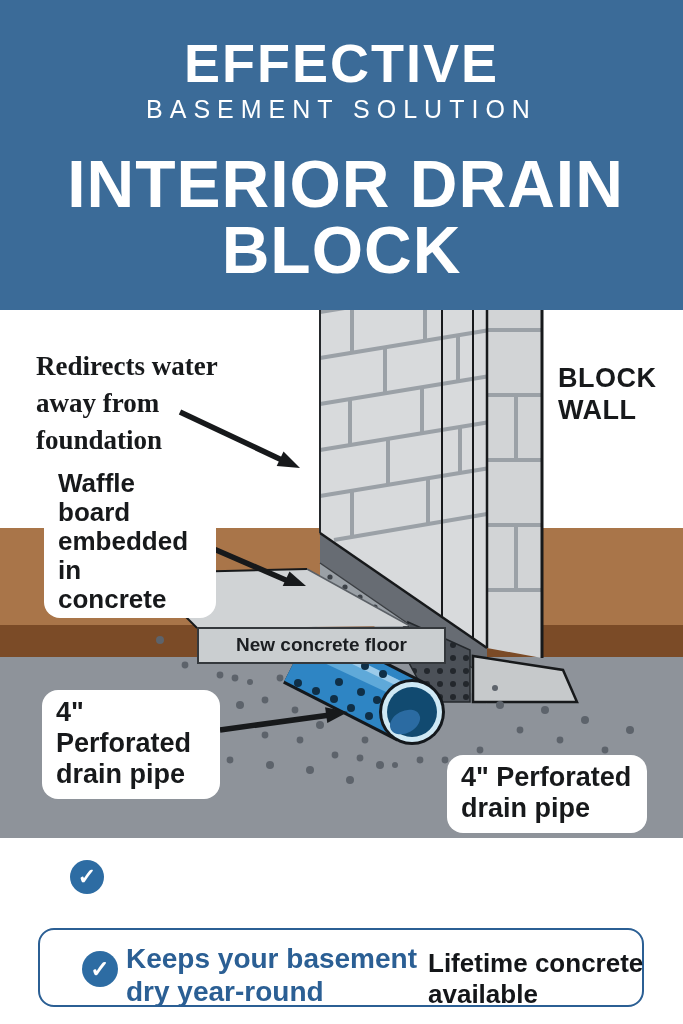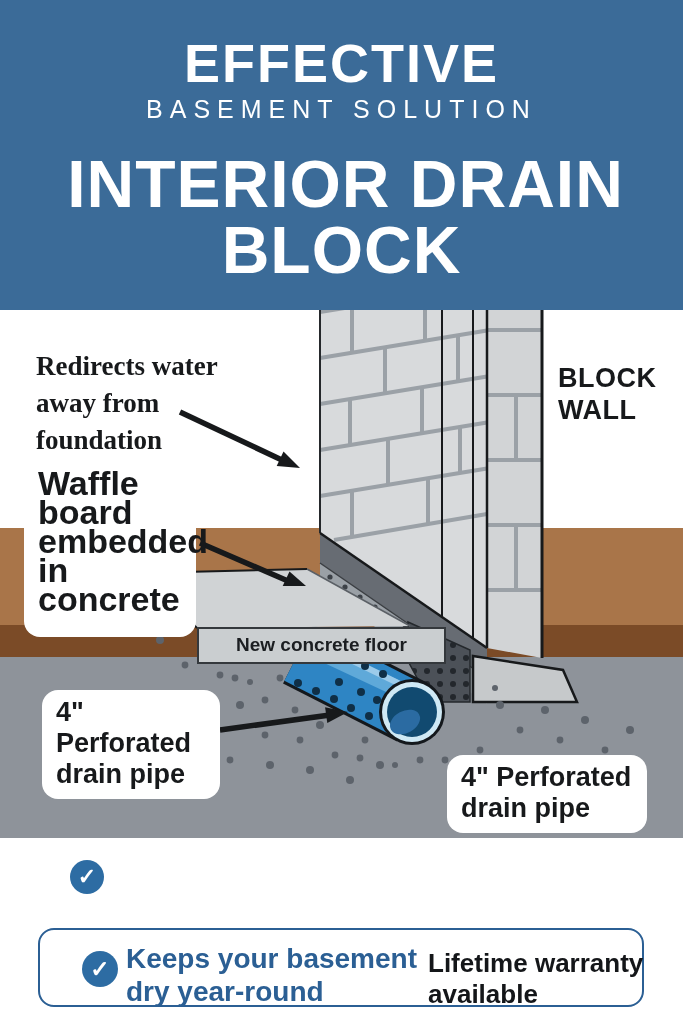--- a/index.html
+++ b/index.html
@@ -20,21 +20,21 @@
   .header .eyebrow{margin-top:34px;font-size:54px;font-weight:bold;letter-spacing:2px;line-height:58px;}
   .header .subtitle{font-size:25px;font-weight:normal;letter-spacing:7px;line-height:30px;margin-top:2px;}
   .header .title1{font-size:66px;font-weight:bold;letter-spacing:1px;line-height:68px;margin-top:26px;padding-left:8px;}
   .header .title2{font-size:66px;font-weight:bold;letter-spacing:1px;line-height:64px;}
 
   
   .diagram{position:absolute;left:0;top:310px;width:683px;height:528px;background:#fff;}
   .diagram svg{position:absolute;left:0;top:0;}
   .dlabel{position:absolute;color:var(--ink);font-weight:bold;}
   .lab-redirects{left:36px;top:38px;font-size:27px;line-height:37px;font-family:Liberation Serif, serif;}
-  .lab-waffle{left:24px;top:152px;width:172px;background:#fff;border-radius:16px;padding:7px 12px 23px 14px;font-size:34px;line-height:29px;}
+  .lab-waffle{left:44px;top:152px;width:172px;background:#fff;border-radius:16px;padding:7px 12px 4px 14px;font-size:26px;line-height:29px;}
   .lab-blockwall{left:558px;top:52px;font-size:27px;line-height:32px;letter-spacing:0.5px;}
   .lab-floor{left:197px;top:317px;width:249px;height:37px;background:#caced0;border:2.5px solid #34383c;color:#1b1e21;font-size:19px;line-height:32px;text-align:center;}
   .lab-pipe-left{left:42px;top:380px;width:178px;background:#fff;border-radius:16px;padding:7px 10px 9px 14px;font-size:27px;line-height:31px;}
   .lab-pipe-right{left:447px;top:445px;width:200px;background:#fff;border-radius:16px;padding:7px 10px 9px 14px;font-size:27px;line-height:31px;}
 
   
   .benefits{position:absolute;left:0;top:838px;width:683px;height:186px;background:#fff;}
   .check{position:absolute;border-radius:50%;background:var(--check-blue);color:#fff;text-align:center;font-weight:bold;}
   .check1{left:70px;top:22px;width:34px;height:34px;font-size:22px;line-height:34px;}
   .check2{left:82px;top:113px;width:36px;height:36px;font-size:23px;line-height:36px;}
@@ -287,18 +287,18 @@
   <div class="benefits">
     <div class="check check1">✓</div>
 
     <div class="warranty-box"></div>
     <div class="check check2">✓</div>
     <div class="benefit2">
       <div>Keeps your basement</div>
       <div>dry year-round</div>
     </div>
     <div class="warranty">
-      <div>Lifetime warranty</div>
+      <div>Lifetime concrete</div>
       <div>available</div>
     </div>
   </div>
 
 </div>
 
 </body></html>

